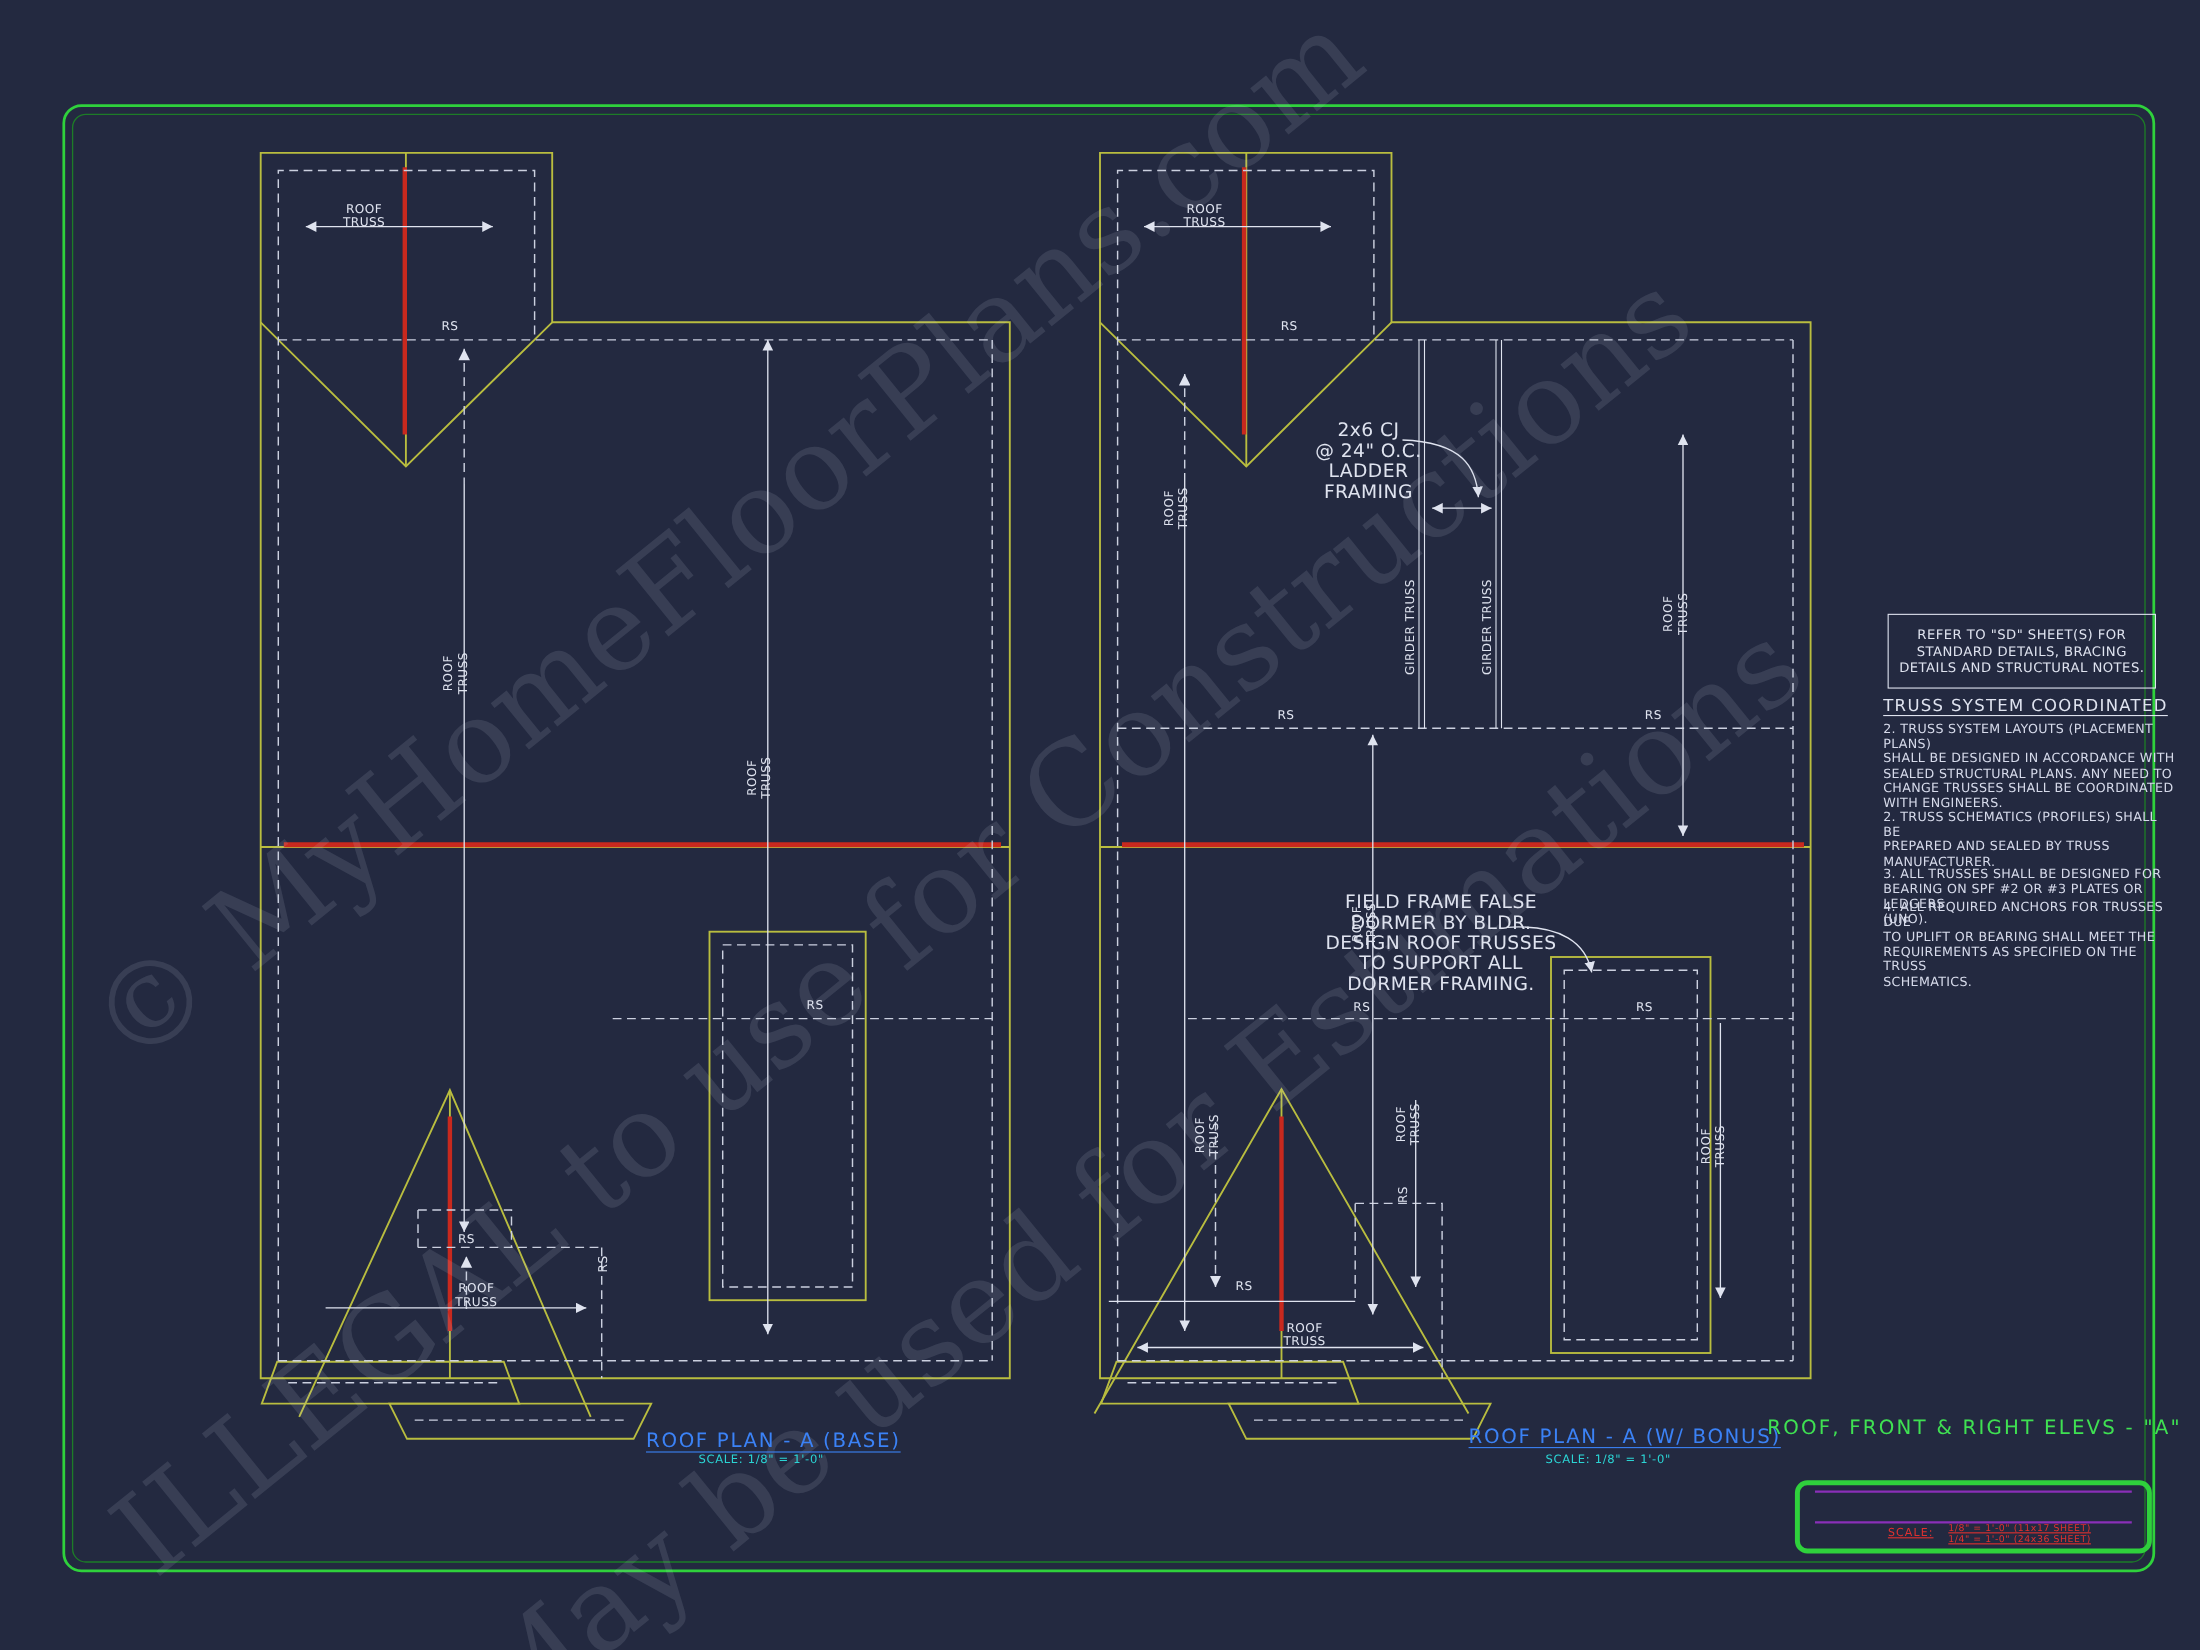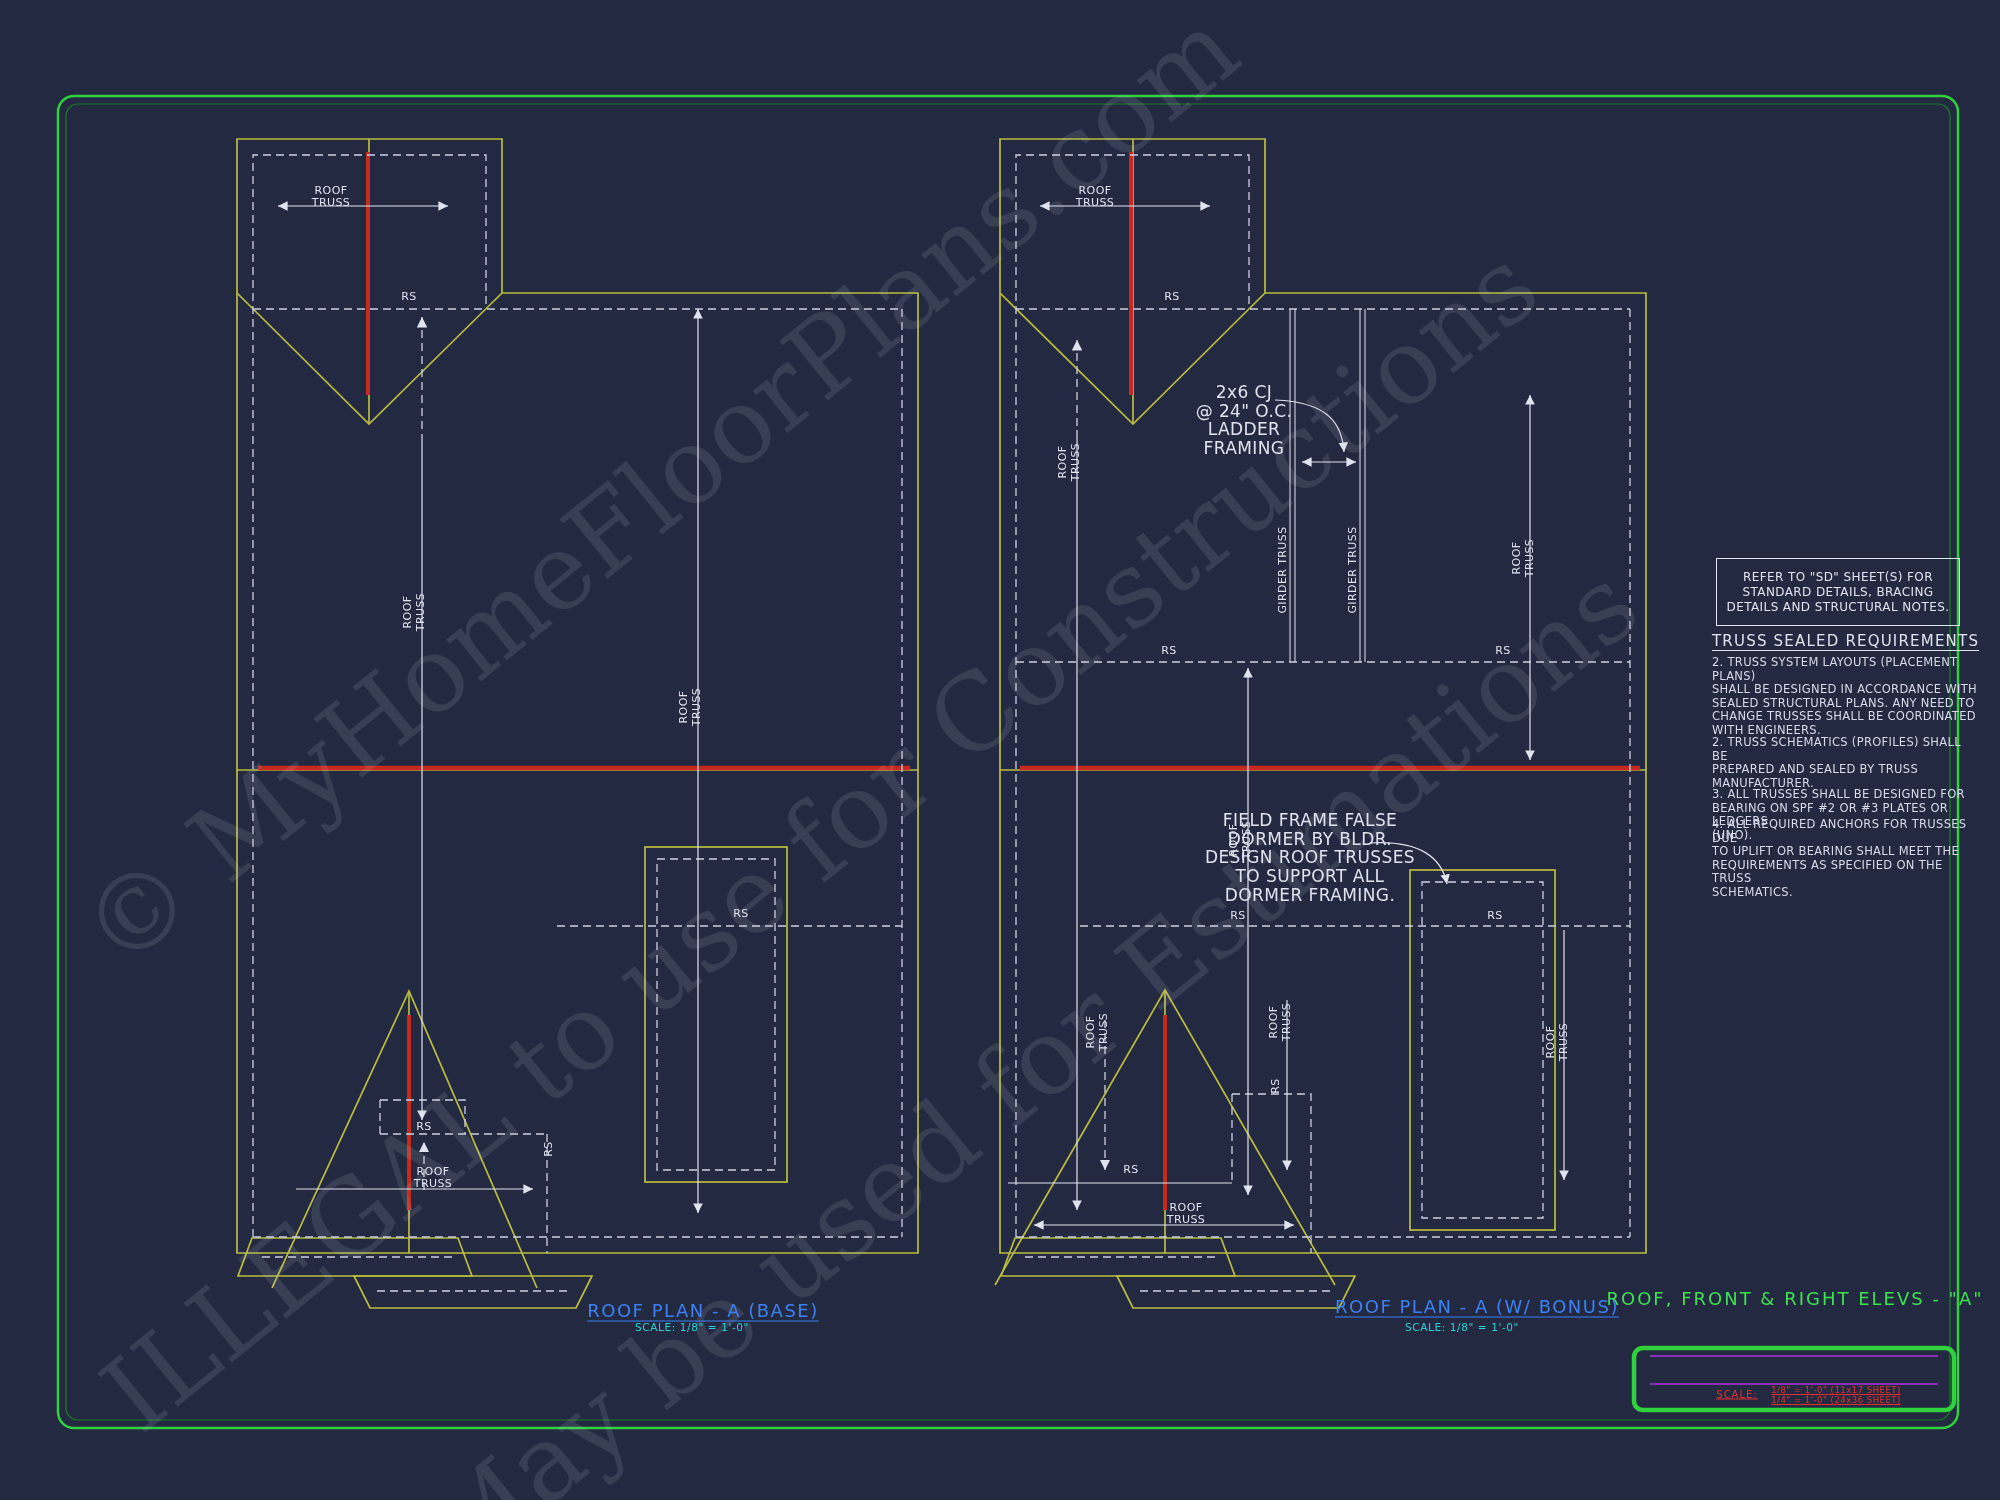--- a/index.html
+++ b/index.html
@@ -216,21 +216,21 @@
   <div class="t" style="left:1131px;top:1170px">RS</div>
   <div class="tv" style="left:1276px;top:1086px">RS</div>
   <div class="t" style="left:1186px;top:1214px">ROOF
 TRUSS</div>
 
   <div class="refer-box">
     <div class="inner">REFER TO "SD"  SHEET(S) FOR
 STANDARD DETAILS, BRACING
 DETAILS AND STRUCTURAL NOTES.</div>
   </div>
-  <div class="req-title">TRUSS SEALED REQUIREMENTS</div>
+  <div class="req-title">TRUSS SYSTEM COORDINATED</div>
   <div class="req-item" style="top:656px">2. TRUSS SYSTEM LAYOUTS (PLACEMENT PLANS)
 SHALL BE DESIGNED IN ACCORDANCE WITH
 SEALED STRUCTURAL PLANS. ANY NEED TO
 CHANGE TRUSSES SHALL BE COORDINATED
 WITH  ENGINEERS.</div>
   <div class="req-item" style="top:736px">2. TRUSS SCHEMATICS (PROFILES) SHALL BE
 PREPARED AND SEALED BY TRUSS
 MANUFACTURER.</div>
   <div class="req-item" style="top:788px">3. ALL TRUSSES SHALL BE DESIGNED FOR
 BEARING ON SPF #2 OR #3 PLATES OR LEDGERS

